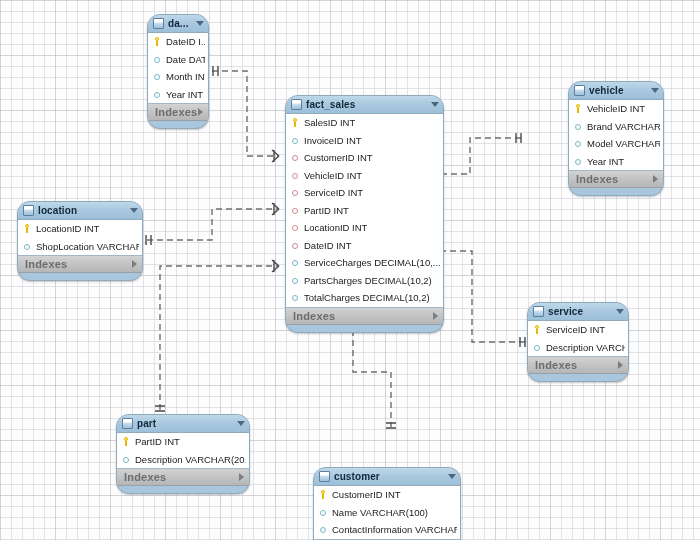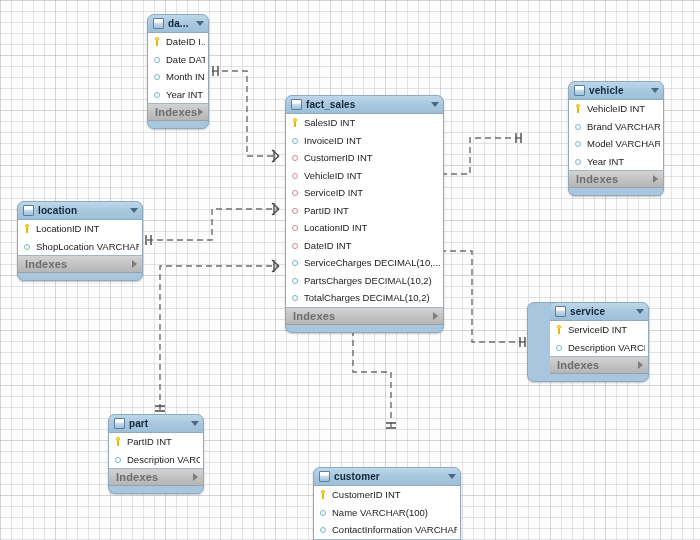--- a/index.html
+++ b/index.html
@@ -30,21 +30,21 @@
     width: 700px;
     height: 540px;
     pointer-events: none;
   }
 
   
   .table-box {
     position: absolute;
     box-sizing: border-box;
     border: 1px solid #8fa9bd;
-    border-radius: 7px;
+    border-radius: 13px;
     background: #a8c6dd;
     box-shadow: 0 1px 2px rgba(0,0,0,0.22);
     overflow: hidden;
     padding-bottom: 7px;
   }
   .tbl-header {
     height: 18px;
     box-sizing: border-box;
     display: flex;
     align-items: center;
@@ -359,42 +359,42 @@
           <div class="field-row">
             <span class="glyph col"></span>
             <span class="f-label">ShopLocation VARCHAR(10...</span>
           </div>
         </div>
         <div class="tbl-indexes">
           <span class="idx-label">Indexes</span>
           <span class="idx-caret"></span>
         </div>
       </div>
-      <div class="table-box" style="left: 527px; top: 302px; width: 122px; padding-left: 22px;">
+      <div class="table-box" style="left: 527px; top: 302px; width: 102px;">
         <div class="tbl-header">
           <span class="tbl-icon"></span>
           <span class="tbl-title">service</span>
           <span class="tbl-caret"></span>
         </div>
         <div class="tbl-fields">
           <div class="field-row">
             <span class="glyph pk"></span>
             <span class="f-label">ServiceID INT</span>
           </div>
           <div class="field-row">
             <span class="glyph col"></span>
             <span class="f-label">Description VARCHAR(20...</span>
           </div>
         </div>
         <div class="tbl-indexes">
           <span class="idx-label">Indexes</span>
           <span class="idx-caret"></span>
         </div>
       </div>
-      <div class="table-box" style="left: 108px; top: 414px; width: 96px;">
+      <div class="table-box" style="left: 116px; top: 414px; width: 134px;">
         <div class="tbl-header">
           <span class="tbl-icon"></span>
           <span class="tbl-title">part</span>
           <span class="tbl-caret"></span>
         </div>
         <div class="tbl-fields">
           <div class="field-row">
             <span class="glyph pk"></span>
             <span class="f-label">PartID INT</span>
           </div>

